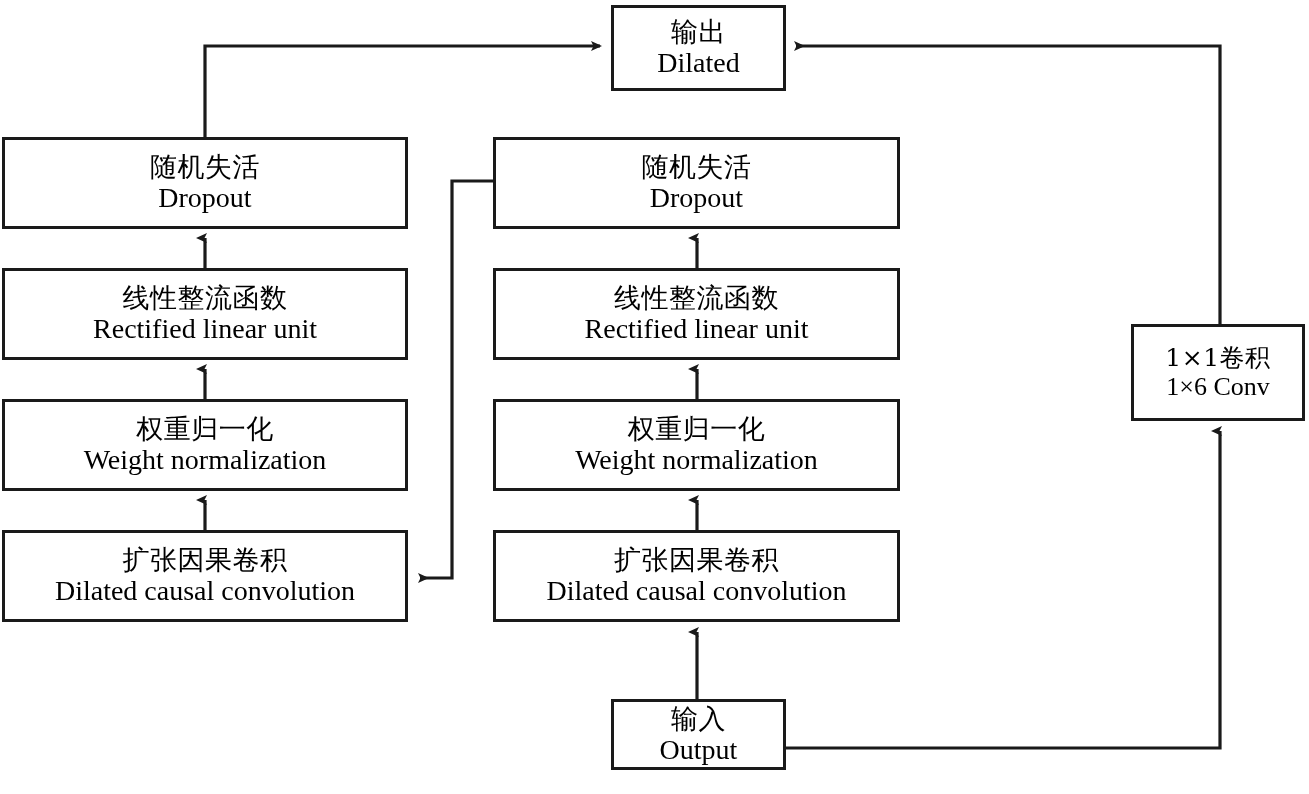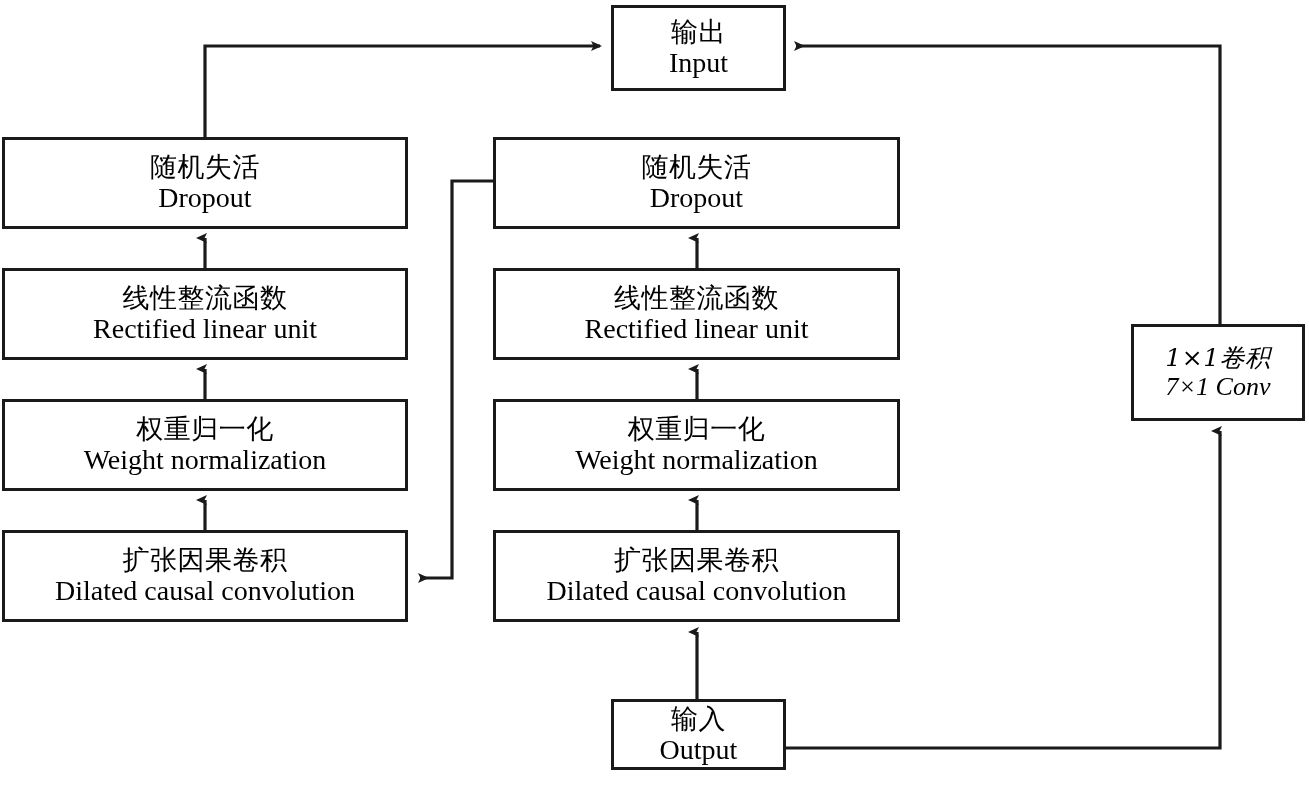--- a/index.html
+++ b/index.html
@@ -96,21 +96,21 @@
 
       <path d="M786,748 L1220,748 L1220,431" marker-end="url(#arrowUp)"></path>
 
       <path d="M1220,325 L1220,46 L796,46" marker-end="url(#arrowLeft)"></path>
 
     </g>
   </svg>
 
   <div class="node-box" style="left:611px; top:5px; width:175px; height:86px;">
     <span class="node-cn">输出</span>
-    <span class="node-en">Input</span>
+    <span class="node-en">Dilated</span>
   </div>
 
   <div class="node-box" style="left:2px; top:137px; width:406px; height:92px;">
     <span class="node-cn">随机失活</span>
     <span class="node-en">Dropout</span>
   </div>
 
   <div class="node-box" style="left:2px; top:268px; width:406px; height:92px;">
     <span class="node-cn">线性整流函数</span>
     <span class="node-en">Rectified linear unit</span>
@@ -139,23 +139,23 @@
   <div class="node-box" style="left:493px; top:399px; width:407px; height:92px;">
     <span class="node-cn">权重归一化</span>
     <span class="node-en">Weight normalization</span>
   </div>
 
   <div class="node-box" style="left:493px; top:530px; width:407px; height:92px;">
     <span class="node-cn">扩张因果卷积</span>
     <span class="node-en">Dilated causal convolution</span>
   </div>
 
-  <div class="node-box node-small" style="left:1131px; top:324px; width:174px; height:97px;font-style:italic;">
+  <div class="node-box node-small" style="left:1131px; top:324px; width:174px; height:97px;">
     <span class="node-cn">1×1卷积</span>
-    <span class="node-en">7×1 Conv</span>
+    <span class="node-en">1×6 Conv</span>
   </div>
 
   <div class="node-box" style="left:611px; top:699px; width:175px; height:71px;">
     <span class="node-cn">输入</span>
     <span class="node-en">Output</span>
   </div>
 
 </div>
 
 </body></html>

